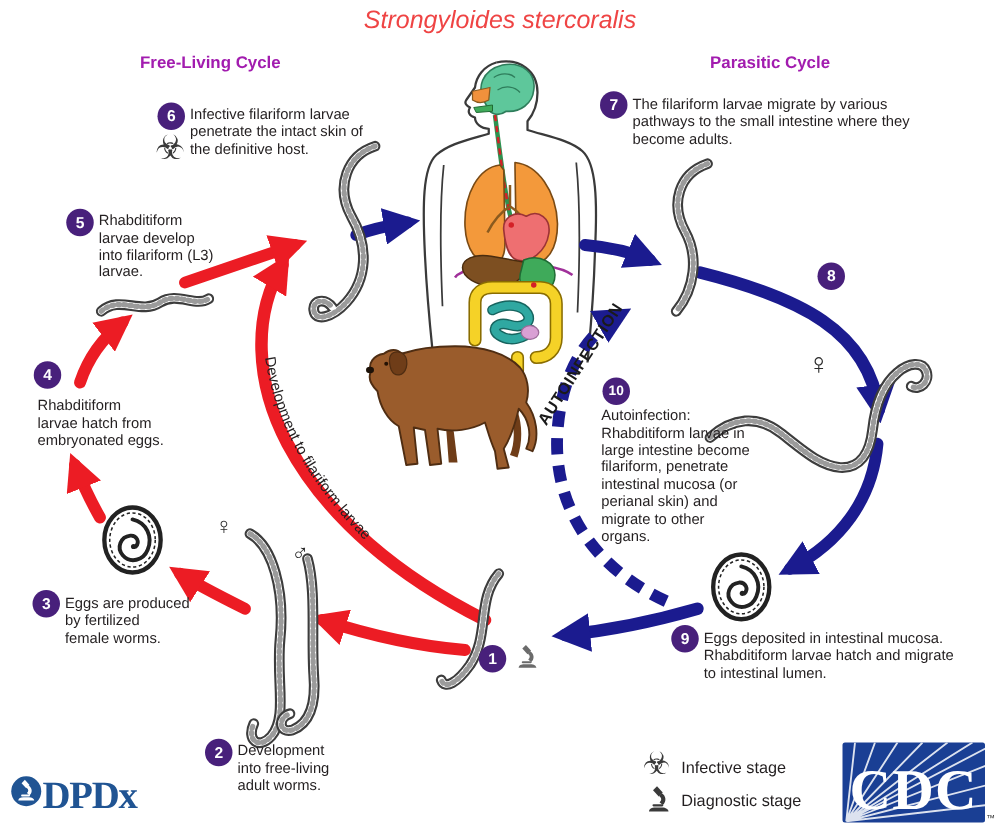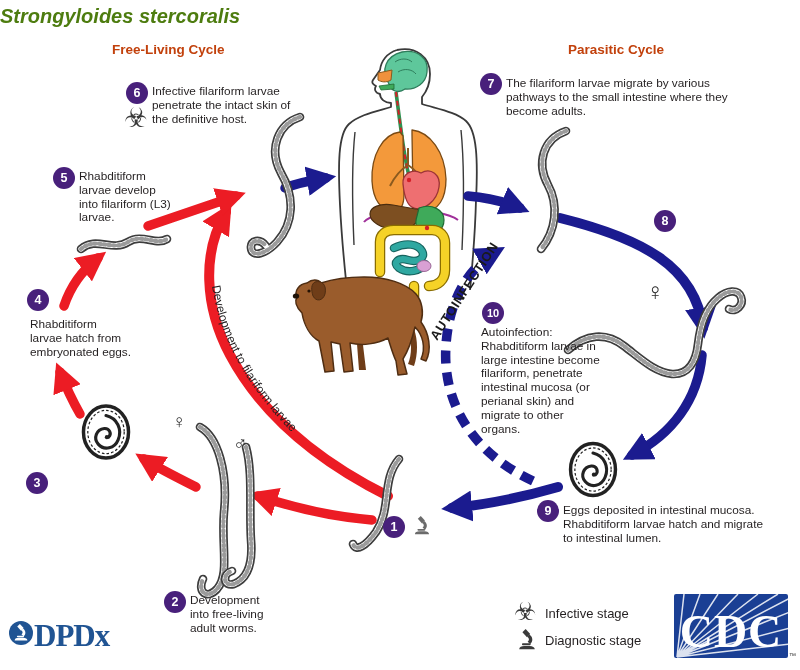--- a/index.html
+++ b/index.html
@@ -1,21 +1,21 @@
 <!DOCTYPE html>
 <html><head>
 <meta charset="utf-8">
 <style>
   html,body{margin:0;padding:0;}
   body{font-family:"Liberation Sans",sans-serif;background:#fff;}
   #canvas{position:relative;width:800px;height:670px;background:#fff;overflow:hidden;}
   #scene{position:absolute;left:0;top:0;}
-  .title{position:absolute;left:0;right:0;top:5px;text-align:left;
-         font-size:20px;font-weight:bold;font-style:italic;color:#4d7c0f;}
-  .cycle-h{position:absolute;font-weight:bold;font-size:13.5px;color:#c2410c;}
+  .title{position:absolute;left:0;right:0;top:5px;text-align:center;
+         font-size:20px;font-weight:normal;font-style:italic;color:#ef4444;}
+  .cycle-h{position:absolute;font-weight:bold;font-size:13.5px;color:#a21caf;}
   .stext{position:absolute;font-size:11.8px;line-height:1.17;color:#231f20;white-space:pre-line;}
   .circle{position:absolute;width:22px;height:22px;border-radius:50%;background:#48207b;
           color:#fff;font-weight:bold;font-size:12.5px;display:flex;align-items:center;
           justify-content:center;}
   .rotlabel{position:absolute;font-weight:bold;font-size:13px;color:#1a1a1a;letter-spacing:.5px;
             transform-origin:center;white-space:nowrap;}
   .glyph{position:absolute;color:#3a3a3a;line-height:1;}
   .sexsym{position:absolute;color:#2b2b2b;line-height:1;}
   .dogcap{position:absolute;font-size:10.6px;line-height:1.25;color:#231f20;white-space:pre-line;letter-spacing:-0.3px;}
   .micro{position:absolute;}
@@ -215,20 +215,23 @@
   <div class="circle" style="left:53px;top:167px">5</div>
   <div class="circle" style="left:126px;top:82px">6</div>
   <div class="circle" style="left:480px;top:73px">7</div>
   <div class="circle" style="left:654px;top:210px">8</div>
   <div class="circle" style="left:537px;top:500px">9</div>
   <div class="circle" style="left:482px;top:302px;font-size:11px">10</div>
 
   <div class="stext" style="left:190px;top:594px">Development
 into free-living
 adult worms.</div>
+  <div class="stext" style="left:52px;top:476px">Eggs are produced
+by fertilized
+female worms.</div>
   <div class="stext" style="left:30px;top:318px">Rhabditiform
 larvae hatch from
 embryonated eggs.</div>
   <div class="stext" style="left:79px;top:170px">Rhabditiform
 larvae develop
 into filariform (L3)
 larvae.</div>
   <div class="stext" style="left:152px;top:85px">Infective filariform larvae
 penetrate the intact skin of
 the definitive host.</div>

